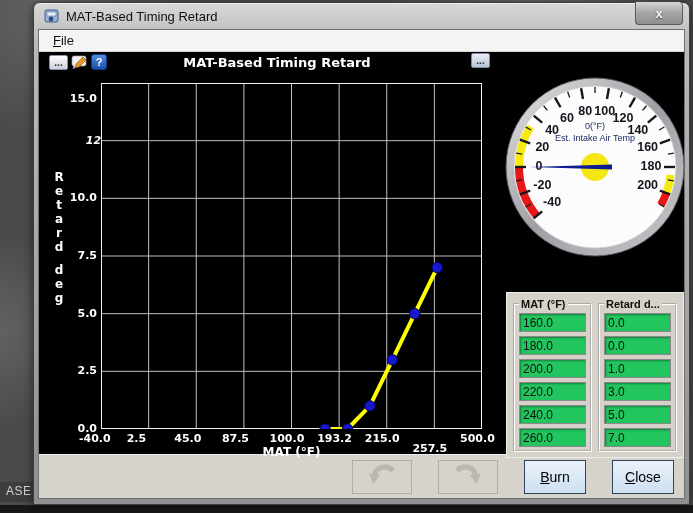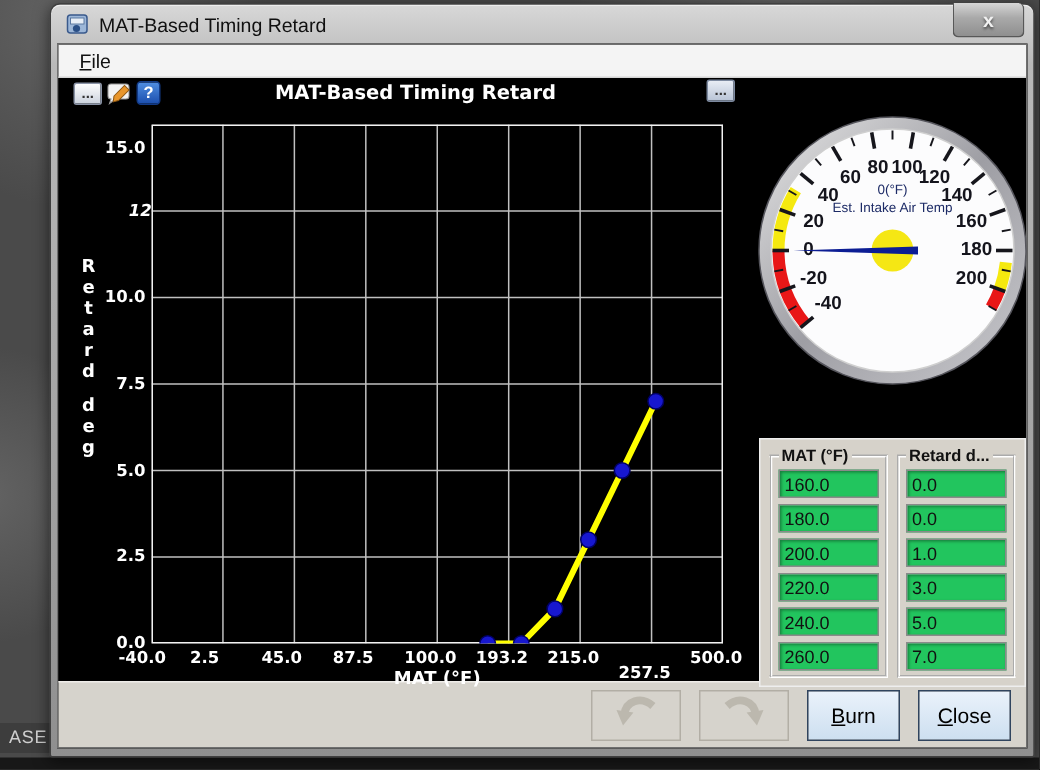--- a/index.html
+++ b/index.html
@@ -62,21 +62,21 @@
   
   .table-panel { position:absolute; left:467px; top:240px; width:178px; height:166px;
     background:#d6d2ca; border:1px solid #eeeeee; display:flex; gap:6px; padding:5px 6px; }
   .table-panel fieldset { flex:1; border:2px groove #fff; padding:3px 4px 0 4px; background:#d6d2ca; min-width:0; }
   .table-panel legend { font-size:11px; font-weight:bold; color:#111; padding:0 2px; white-space:nowrap; }
   .cell { display:block; width:100%; height:19px; margin-bottom:4px; font-size:12px; font-family:"Liberation Sans",sans-serif;
     color:#111; background:#22c55e; border:1px solid #8a8a8a; box-shadow:inset 1px 1px 2px rgba(0,0,0,.35); padding:0 3px; }
 
   
   .footer { height:44px; background:#d6d3cc; border-top:1px solid #efede9; display:flex; align-items:center;
-    justify-content:flex-end; gap:12px; padding-right:10px; }
+    justify-content:flex-end; gap:26px; padding-right:10px; }
   .tool-btn { width:60px; height:34px; background:#d6d3cc; border:1px solid #b2aea5; display:flex; align-items:center; justify-content:center; }
   .action-btn { width:62px; height:34px; background:linear-gradient(180deg,#eaf2fb,#cdditopf0 100%);
     background:linear-gradient(180deg,#eaf2fb,#cddff0); border:1px solid #30445e; font-size:14px; color:#000; cursor:pointer; }
   .action-btn u { text-decoration:underline; }
 </style>
 </head>
 <body>
 
 <div class="desktop">
   <div class="bg-blob b1"></div>

